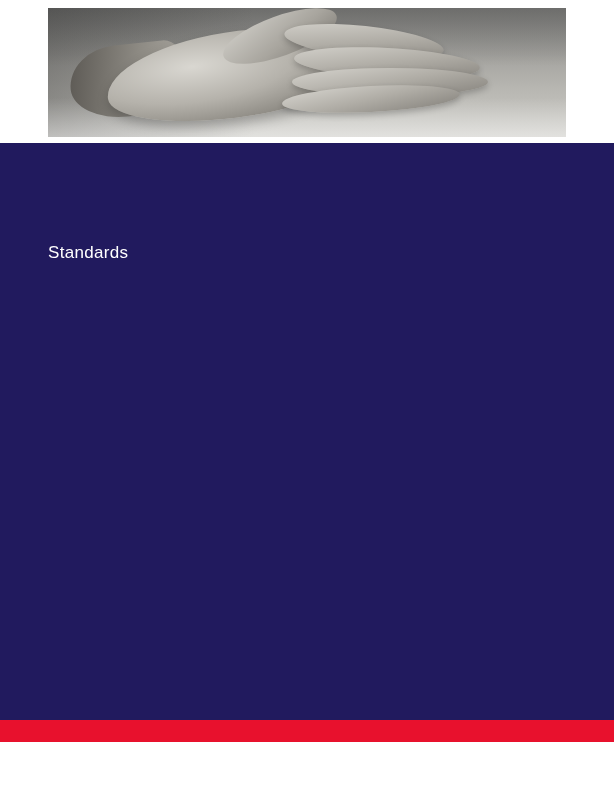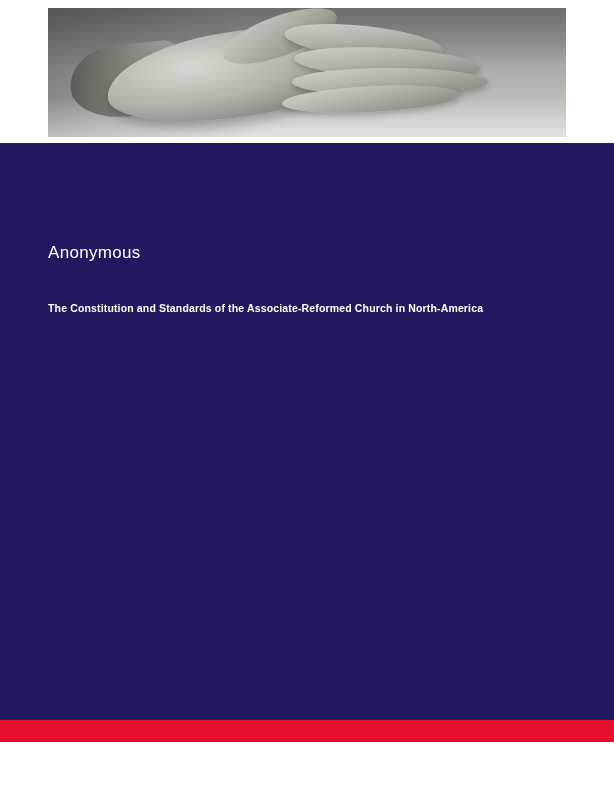--- a/index.html
+++ b/index.html
@@ -175,20 +175,19 @@
         <div class="thumb"></div>
         <div class="finger f1"></div>
         <div class="finger f2"></div>
         <div class="finger f3"></div>
         <div class="finger f4"></div>
       </div>
     </div>
   </div>
 
   <div class="panel">
-    <div class="author">Anonymous</div>
-    <div class="title">The Constitution and Standards of the Associate-Reformed Church in North-America</div>
+    <div class="author">Standards</div>
   </div>
 
   <div class="stripe"></div>
 
 
 </div>
 
 </body></html>

